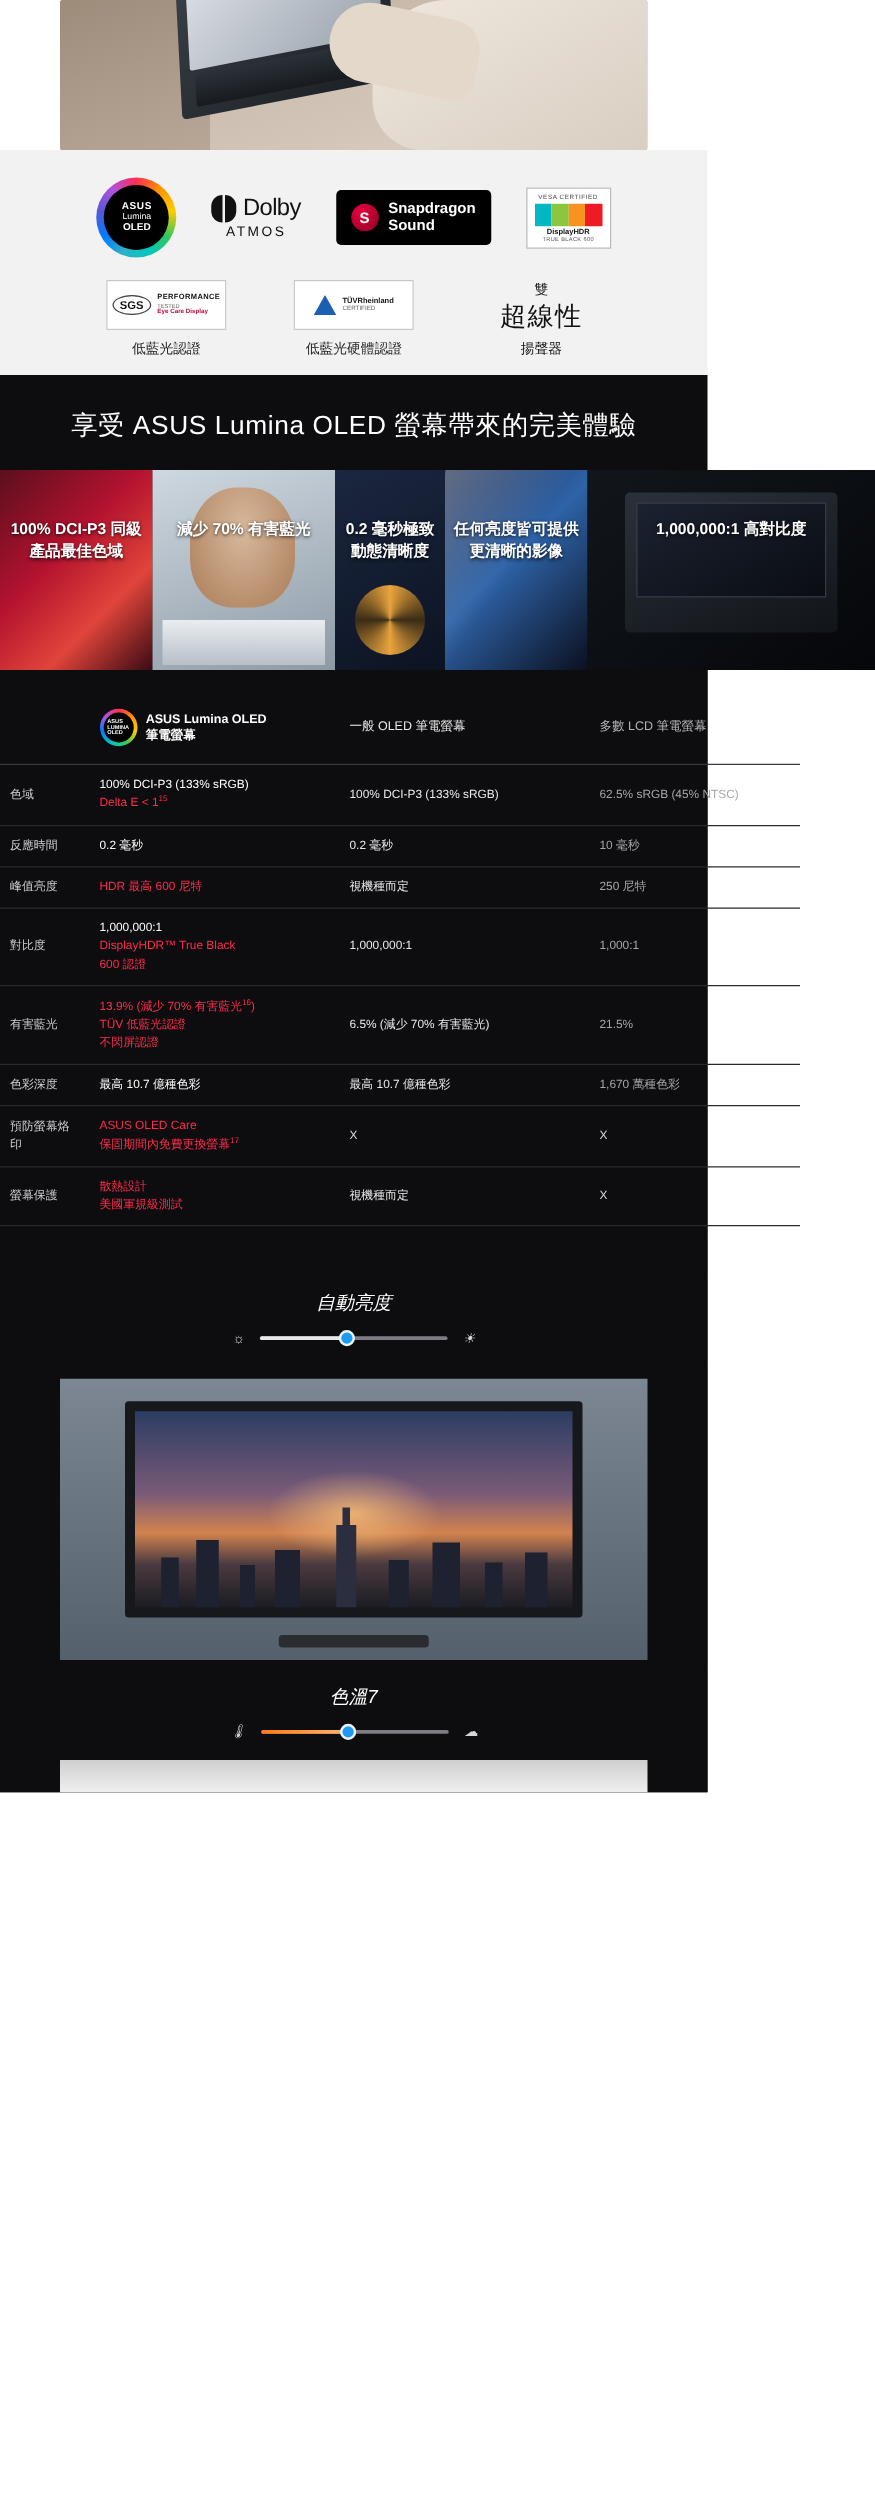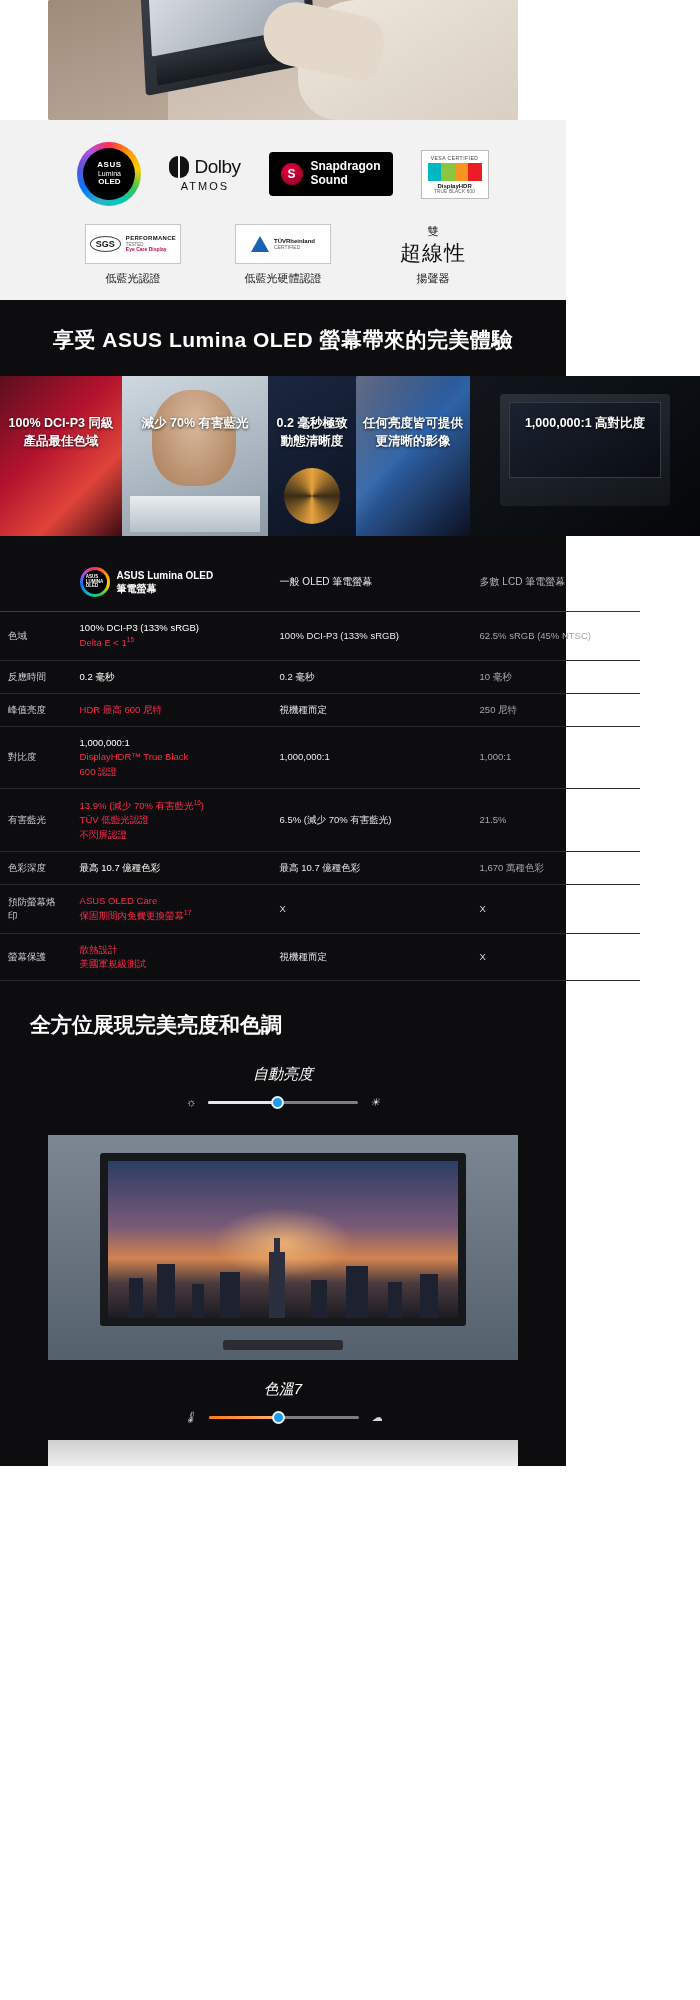--- a/index.html
+++ b/index.html
@@ -137,21 +137,21 @@
   .cert-caption { font-size:11px; color:#222; margin-top:7px; }
 
   .speaker-col { display:flex; flex-direction:column; align-items:center; width:120px; }
   .speaker-col .sp1 { font-size:11px; color:#111; }
   .speaker-col .sp2 { font-size:21px; color:#111; letter-spacing:1px; }
   .speaker-col .sp3 { font-size:11px; color:#111; margin-top:4px; }
 
   
   .dark { background:#0d0d0f; color:#fff; padding:26px 0 0; }
   .dark h2 {
-    text-align:center; font-size:21px; font-weight:bold; letter-spacing:.5px;
+    text-align:center; font-size:21px; font-weight:normal; letter-spacing:.5px;
     margin-bottom:22px;
   }
   .feature-strip { display:flex; width:700px; height:160px; }
   .fcell { position:relative; overflow:hidden; }
   .fcell .cap {
     position:absolute; left:0; right:0; top:38px;
     text-align:center; font-size:12.5px; font-weight:bold; color:#fff;
     line-height:1.45; padding:0 6px; z-index:3;
     text-shadow:0 1px 3px rgba(0,0,0,.8);
   }
@@ -507,21 +507,20 @@
               <span class="accent" style="display:block">美國軍規級測試</span>
             </td>
             <td class="col-b">視機種而定</td>
             <td class="col-c xmark">X</td>
           </tr>
         </tbody>
       </table>
     </div>
 
     <div class="bright">
-      <h3>全方位展現完美亮度和色調</h3>
     </div>
 
     <div class="slider-block">
       <div class="slider-title">自動亮度</div>
       <div class="slider-row">
         <span class="ico">☼</span>
         <span class="track">
           <span class="fill"></span>
           <span class="knob"></span>
         </span>

